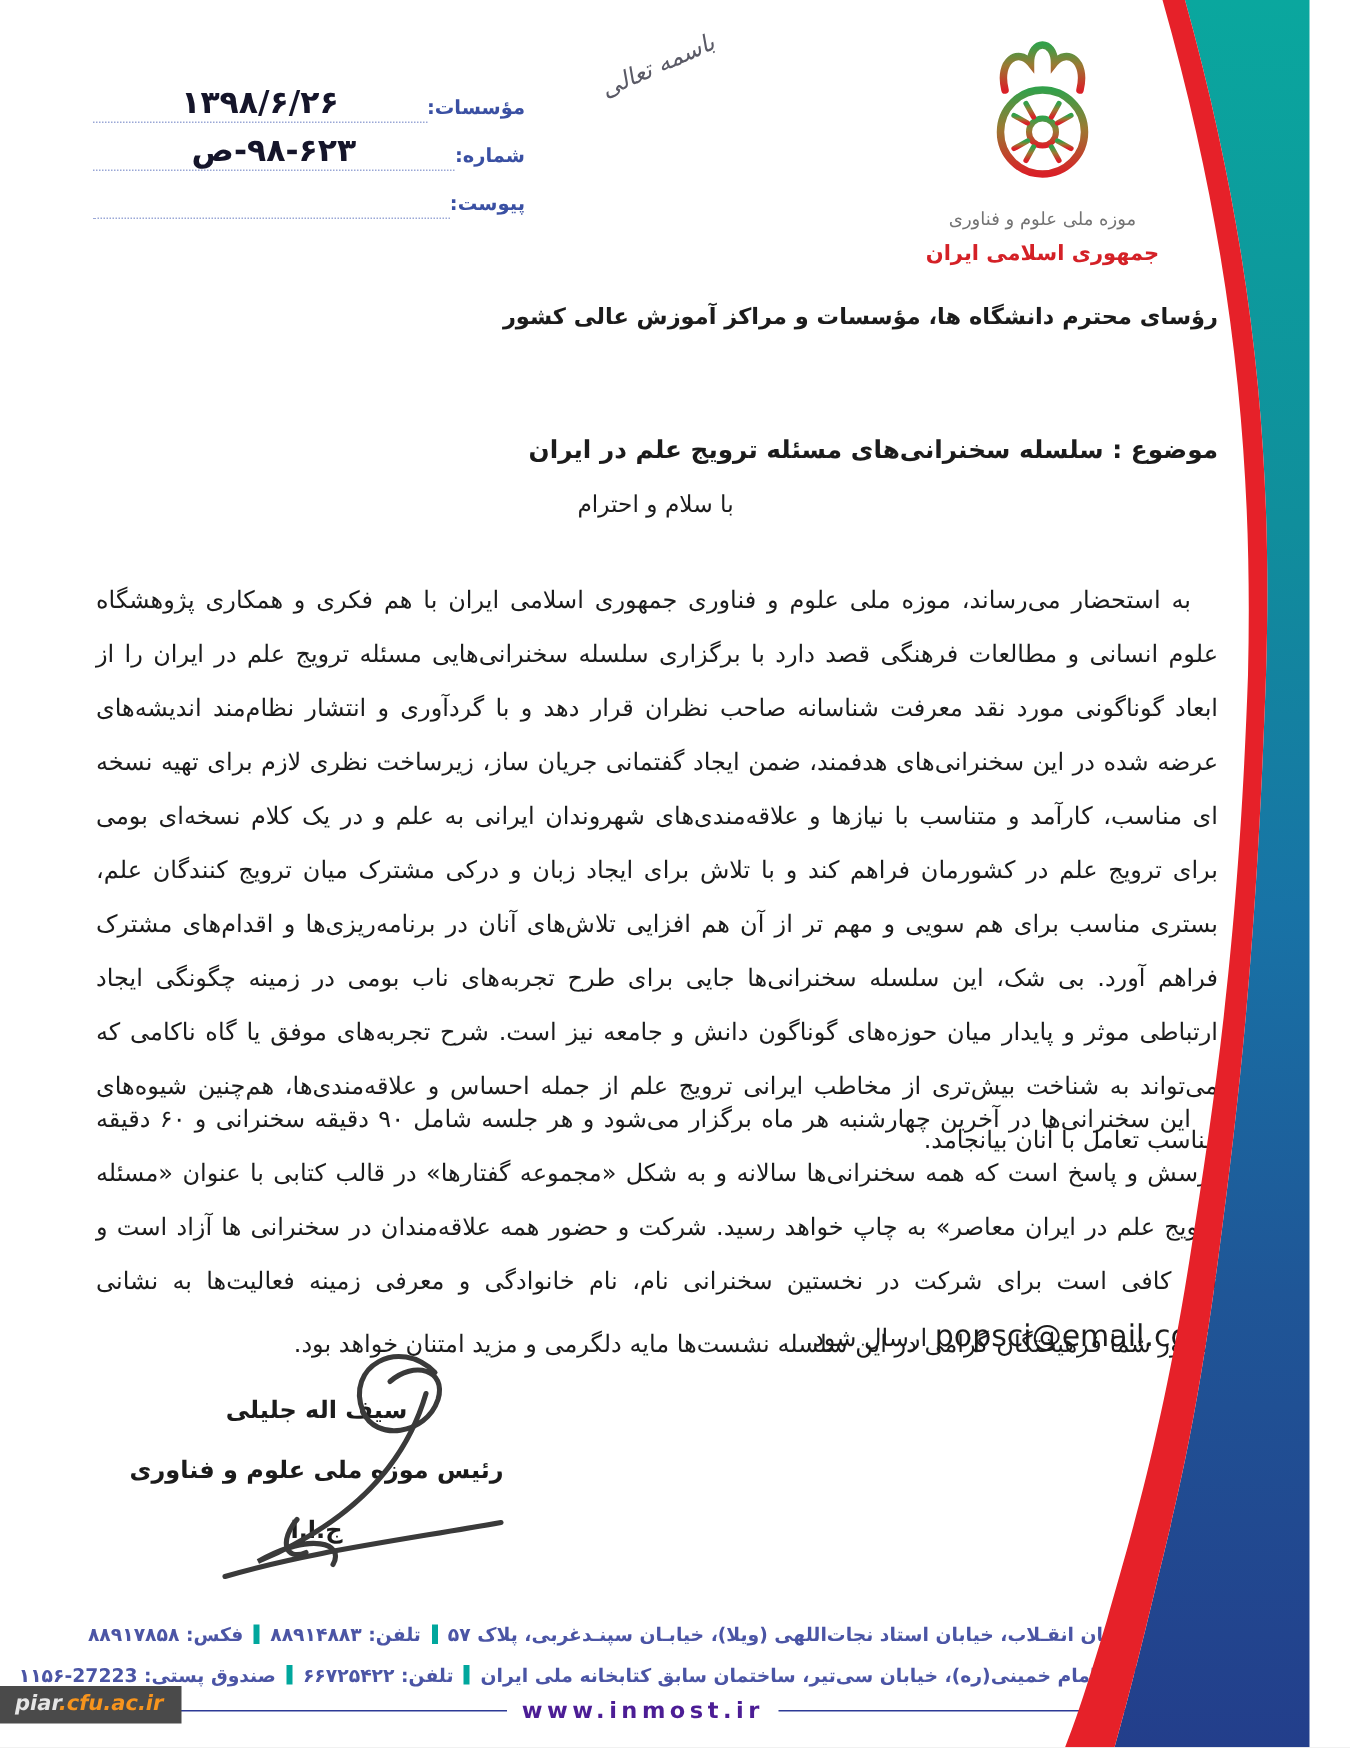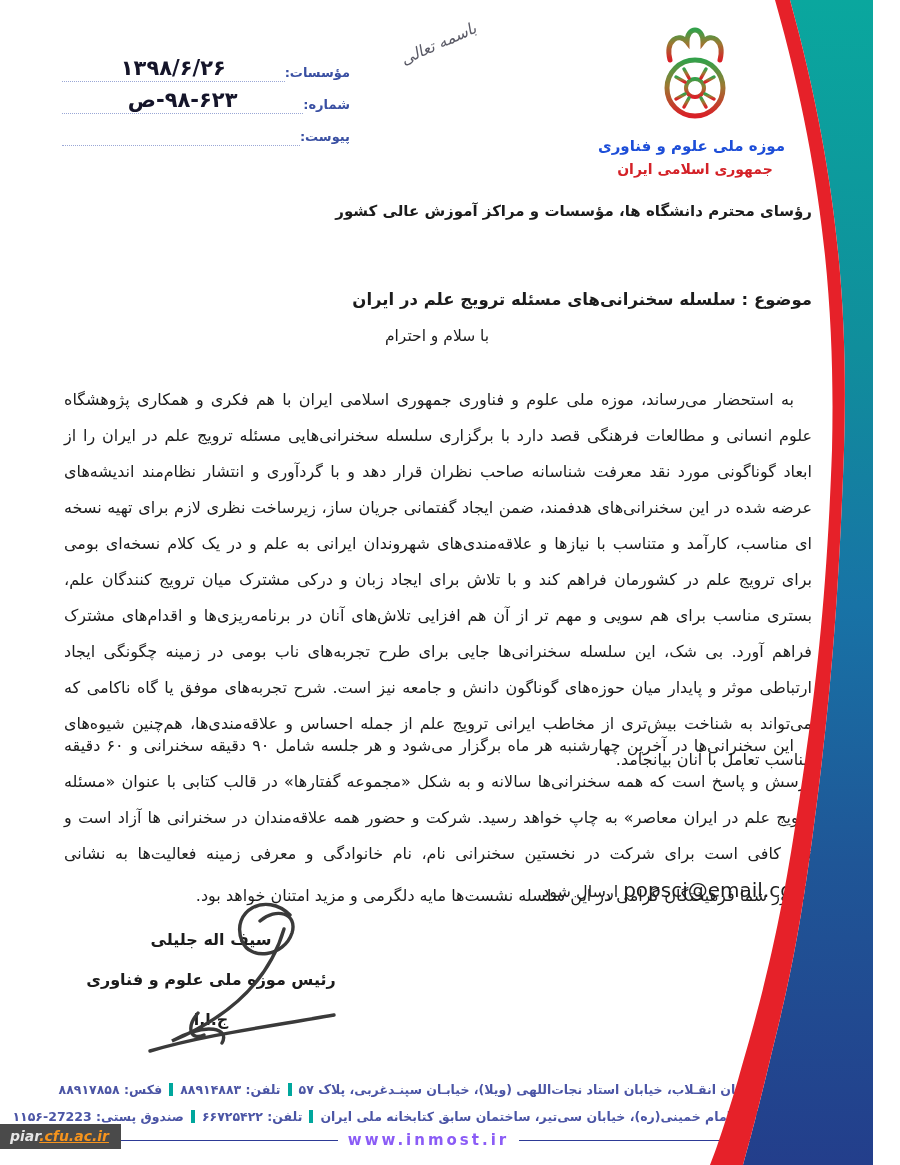--- a/index.html
+++ b/index.html
@@ -22,21 +22,21 @@
   .meta-line{flex:1;position:relative;height:100%;border-bottom:1px dotted #9aa7d6;margin-left:4px;}
   .meta-value{position:absolute;bottom:1px;left:50%;transform:translateX(-50%);
     font-size:21px;font-weight:bold;color:#15152a;white-space:nowrap;}
   .ltr-override{direction:ltr;unicode-bidi:bidi-override;}
   
   .bismillah{position:absolute;left:398px;top:34px;z-index:2;color:#5a5a66;
     font-size:16px;font-style:italic;transform:rotate(-24deg);white-space:nowrap;}
   
   .logo{position:absolute;left:605px;top:20px;width:180px;z-index:2;text-align:center;}
   .logo-emblem{display:block;margin:0 auto 2px auto;}
-  .logo-line1{font-size:15px;font-weight:bold;color:#1d4ed8;line-height:24px;white-space:nowrap;}
+  .logo-line1{font-size:12px;font-weight:normal;color:#737373;line-height:24px;white-space:nowrap;}
   .logo-line2{font-size:14px;font-weight:bold;color:#D42127;line-height:22px;white-space:nowrap;}
   
   .recipient{position:absolute;right:88px;left:64px;top:202px;
     font-size:15px;font-weight:bold;z-index:1;}
   .subject{position:absolute;right:88px;left:62px;top:260px;
     font-size:16.5px;font-weight:bold;text-align:right;z-index:1;margin-top:30px;}
   .greeting{position:absolute;right:88px;left:62px;top:327px;
     font-size:15.5px;text-align:center;z-index:1;}
   .para{position:absolute;right:88px;left:64px;
     font-size:16px;line-height:36px;text-align:justify;z-index:1;}
@@ -52,26 +52,26 @@
   
   .footer-line{position:absolute;right:62px;left:60px;
     font-size:12.5px;font-weight:bold;color:#4B55A5;text-align:right;z-index:2;
     display:flex;direction:rtl;justify-content:flex-start;align-items:center;white-space:nowrap;}
   .fl1{top:1082px;}
   .fl2{top:1109px;}
   .sep{display:inline-block;width:4px;height:13px;background:#00A79D;margin:0 7px;flex:none;}
   .website-row{position:absolute;left:95px;right:138px;top:1131px;z-index:2;
     display:flex;direction:ltr;align-items:center;}
   .website-row .rule{flex:1;border-top:1.5px solid #2d3a96;height:0;}
-  .website{margin:0 10px;font-size:15px;font-weight:bold;letter-spacing:3px;color:#8b5cf6;
+  .website{margin:0 10px;font-size:15px;font-weight:bold;letter-spacing:3px;color:#4c1d95;
     direction:ltr;white-space:nowrap;}
   .watermark{position:absolute;left:0;top:1124px;z-index:6;background:#4a4a4a;
     padding:4px 12px 5px 10px;font-size:14px;font-weight:bold;font-style:italic;direction:ltr;white-space:nowrap;}
   .watermark .wm-a{color:#e5e5e5;}
-  .watermark .wm-b{color:#f7941d;text-decoration:underline;}
+  .watermark .wm-b{color:#f7941d;}
 </style>
 </head>
 <body>
 
 <div class="page">
 
   <svg class="ribbon" viewBox="0 0 300 1165" preserveAspectRatio="none" aria-hidden="true">
     <defs>
       <linearGradient id="bandGrad" x1="0" y1="0" x2="0" y2="1">
         <stop offset="0" stop-color="#0AA79E"></stop>

